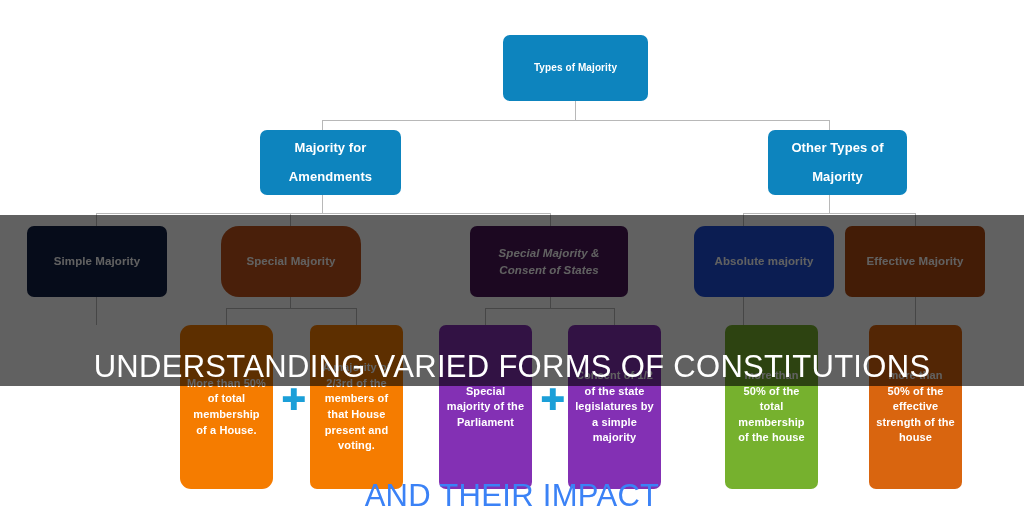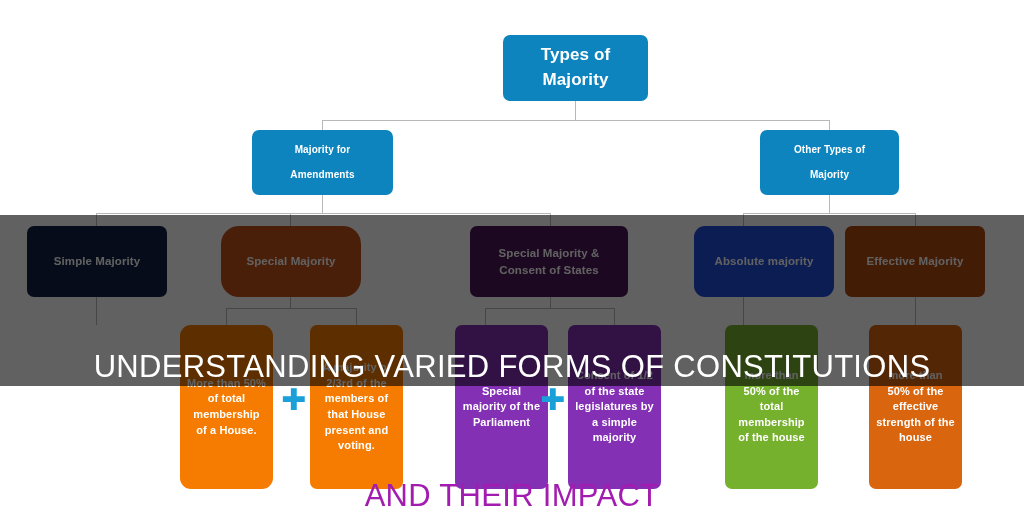--- a/index.html
+++ b/index.html
@@ -30,22 +30,22 @@
     justify-content: center;
     text-align: center;
     color: #ffffff;
     font-weight: bold;
     letter-spacing: .1px;
     padding: 4px 6px;
     line-height: 1.45;
   }
   .node.blue   { background: #0d84be; }
 
-  .l1 { font-size: 17px; }
-  .l2 { font-size: 10px; }
+  .l1 { font-size: 10px; }
+  .l2 { font-size: 13px; margin-left: 8px; }
   .l2 .ttl-line { display: block; margin: 5px 0; }
 
   
   .cat {
     font-size: 11.5px;
     font-weight: bold;
   }
   .cat .ttl-line { display: block; }
 
   
@@ -79,21 +79,21 @@
     left: 0; width: 1024px;
     text-align: center;
     font-family: "Liberation Sans", sans-serif;
     font-weight: 400;
     font-size: 31px;
     line-height: 43px;
     letter-spacing: .3px;
     white-space: pre;
   }
   #caption .c1 { color: #ffffff; display: block; }
-  #caption .c2 { color: #a21caf; display: block; }
+  #caption .c2 { color: #3b82f6; display: block; }
 </style>
 </head>
 <body>
 
 <div id="stage">
 
   <div class="ln v" style="left:575px; top:100px; height:21px;"></div>
   <div class="ln h" style="left:322px; top:120px; width:507px;"></div>
   <div class="ln v" style="left:322px; top:120px; height:13px;"></div>
   <div class="ln v" style="left:829px; top:120px; height:13px;"></div>
@@ -139,21 +139,21 @@
 
   <div class="node blue l2" style="left:760px; top:130px; width:139px; height:65px;">
     <span class="ttl-line">Other Types of</span>
     <span class="ttl-line">Majority</span>
   </div>
 
   <div class="node cat" style="left:221px; top:226px; width:140px; height:71px; background:#c0531b;border-radius:18px;">
     <span class="ttl-line">Special Majority</span>
   </div>
 
-  <div class="node cat" style="left:470px; top:226px; width:158px; height:71px; background:#4a1757;">
+  <div class="node cat" style="left:470px; top:226px; width:158px; height:71px; background:#4a1757;font-style:italic;">
     <span class="ttl-line">Special Majority &amp;</span>
     <span class="ttl-line">Consent of States</span>
   </div>
 
   <div class="node cat" style="left:694px; top:226px; width:140px; height:71px; background:#1d4ed8;border-radius:11px;">
     <span class="ttl-line">Absolute majority</span>
   </div>
 
   <div class="node cat" style="left:845px; top:226px; width:140px; height:71px; background:#b14a12;">
     <span class="ttl-line">Effective Majority</span>
@@ -165,21 +165,21 @@
   </div>
 
   <div class="plus" style="left:281px; top:385px;">
     <span>✚</span>
   </div>
 
   <div class="node det" style="left:310px; top:325px; width:93px; height:164px; background:#f57c00;">
     <span>A majority of 2/3rd of the members of that House present and voting.</span>
   </div>
 
-  <div class="node det" style="left:439px; top:325px; width:93px; height:164px; background:#8330b4;margin-left:16px;">
+  <div class="node det" style="left:439px; top:325px; width:93px; height:164px; background:#8330b4;">
     <span>Special majority of the Parliament</span>
   </div>
 
   <div class="plus" style="left:540px; top:385px;">
     <span>✚</span>
   </div>
 
   <div class="node det" style="left:568px; top:325px; width:93px; height:164px; background:#8330b4;">
     <span>Consent of 1/2 of the state legislatures by a simple majority</span>
   </div>

